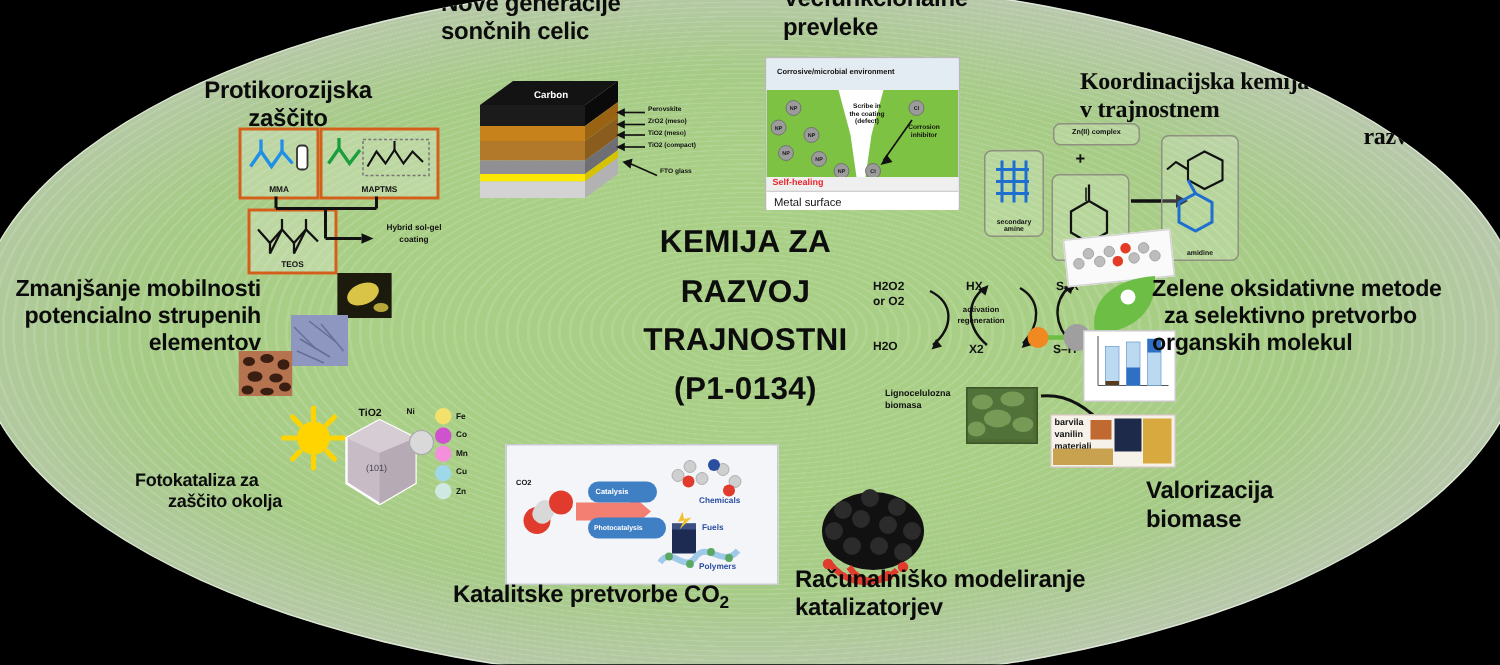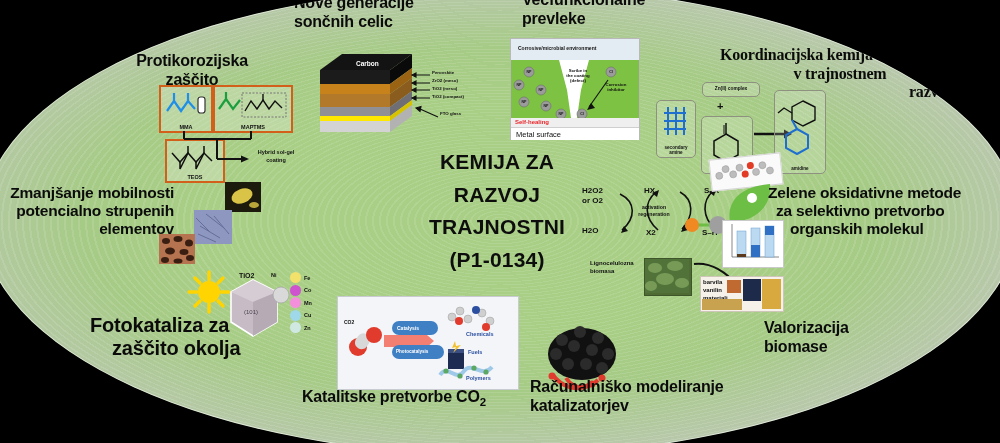--- a/index.html
+++ b/index.html
@@ -529,45 +529,45 @@
       <div>sončnih celic</div>
     </div>
 
     <div class="olabel" style="left:540px;top:5px;width:190px;text-align:left;font-size:16px;">
       <div>Večfunkcionalne</div>
       <div>prevleke</div>
     </div>
 
     <div class="olabel" style="left:738px;top:60px;width:240px;text-align:left;font-size:16px;font-family:Liberation Serif, serif;">
       <div>Koordinacijska kemija</div>
-      <div style="text-align:center;">v trajnostnem</div>
+      <div style="">v trajnostnem</div>
       <div style="text-align:right;">razvoju</div>
     </div>
 
     <div class="olabel" style="left:786px;top:198px;width:228px;text-align:left;font-size:15.5px;">
       <div>Zelene oksidativne metode</div>
       <div style="margin-left:8px;">za selektivno pretvorbo</div>
-      <div style="margin-left:22px;">organskih molekul</div>
+      <div style="">organskih molekul</div>
     </div>
 
     <div class="olabel" style="left:548px;top:392px;width:240px;text-align:left;font-size:16px;">
       <div>Računalniško modeliranje</div>
       <div>katalizatorjev</div>
     </div>
 
     <div class="olabel" style="left:782px;top:333px;width:150px;text-align:left;font-size:16px;">
       <div>Valorizacija</div>
       <div>biomase</div>
     </div>
 
     <div class="olabel" style="left:320px;top:402px;width:230px;text-align:left;font-size:16px;">
       <div><span>Katalitske pretvorbe CO</span><span class="sub">2</span></div>
     </div>
 
-    <div class="olabel" style="left:108px;top:328px;width:190px;text-align:left;font-size:20px;">
+    <div class="olabel" style="left:108px;top:328px;width:190px;text-align:left;font-size:12px;">
       <div>Fotokataliza za</div>
       <div style="margin-left:22px;">zaščito okolja</div>
     </div>
 
     <div class="olabel" style="left:-8px;top:198px;width:200px;text-align:right;font-size:15.5px;">
       <div>Zmanjšanje mobilnosti</div>
       <div>potencialno strupenih</div>
       <div>elementov</div>
     </div>
 

